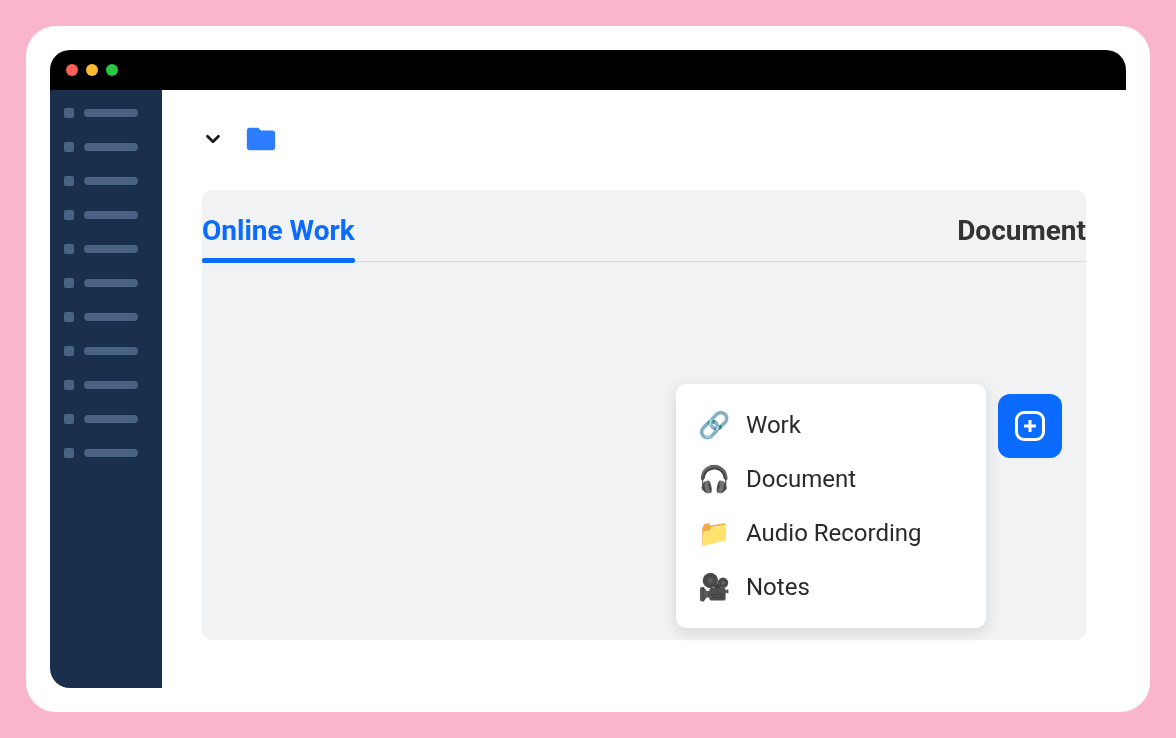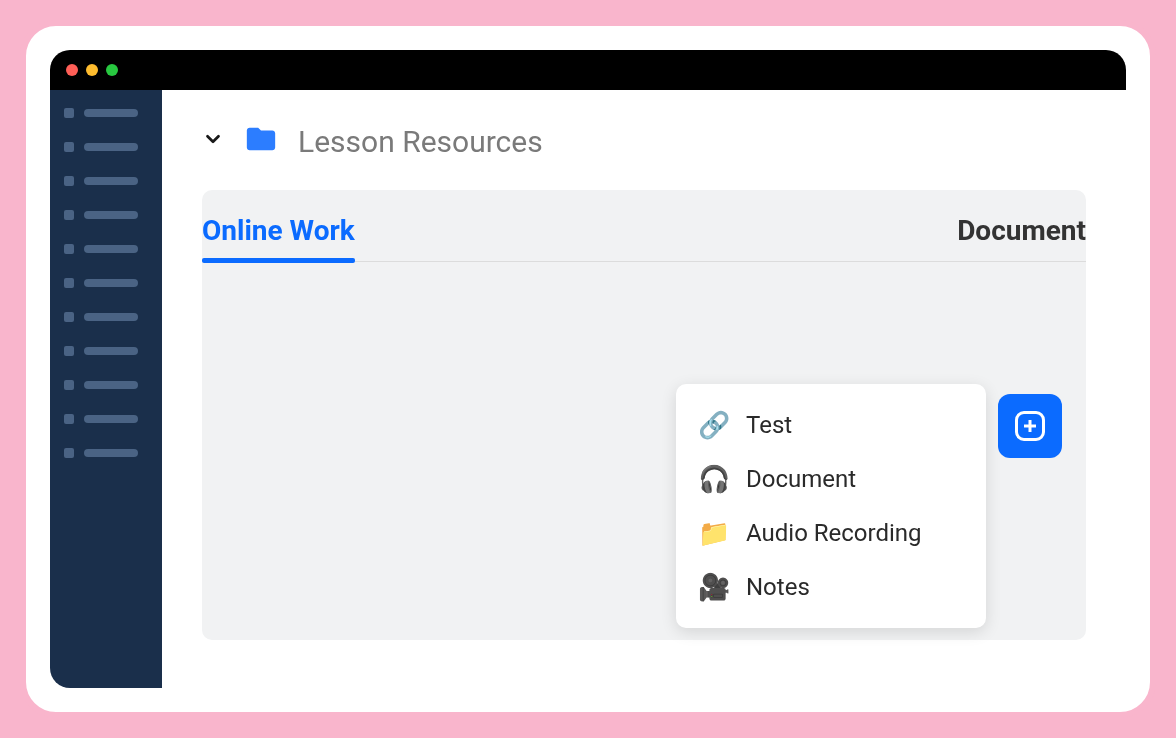--- a/index.html
+++ b/index.html
@@ -275,41 +275,40 @@
           <span class="chevron-down">
             <svg viewBox="0 0 24 24" fill="none" stroke="#1a1a1a" stroke-width="3" stroke-linecap="round" stroke-linejoin="round">
                 <polyline points="6 9 12 15 18 9"></polyline>
               </svg>
           </span>
           <span class="folder-icon">
             <svg viewBox="0 0 24 24" fill="#2c7dff">
                 <path d="M10 4H4c-1.1 0-2 .9-2 2v12c0 1.1.9 2 2 2h16c1.1 0 2-.9 2-2V8c0-1.1-.9-2-2-2h-8l-2-2z"></path>
               </svg>
           </span>
-          <span class="breadcrumb-title">Lesson Resources</span>
         </div>
 
         <div class="content-panel">
           <div class="tabs-primary">
             <div class="tab-primary active">Online Work</div>
             <div class="tab-primary">Document</div>
           </div>
 
           <div class="add-button">
             <svg viewBox="0 0 24 24" fill="none" stroke="#ffffff" stroke-width="2">
               <rect x="3" y="3" width="18" height="18" rx="5" ry="5"></rect>
               <line x1="12" y1="8" x2="12" y2="16"></line>
               <line x1="8" y1="12" x2="16" y2="12"></line>
             </svg>
           </div>
 
           <div class="dropdown-menu">
             <div class="menu-item">
               <span class="emoji">🔗</span>
-              <span class="label">Test</span>
+              <span class="label">Work</span>
             </div>
             <div class="menu-item">
               <span class="emoji">🎧</span>
               <span class="label">Document</span>
             </div>
             <div class="menu-item">
               <span class="emoji">📁</span>
               <span class="label">Audio Recording</span>
             </div>
             <div class="menu-item">

